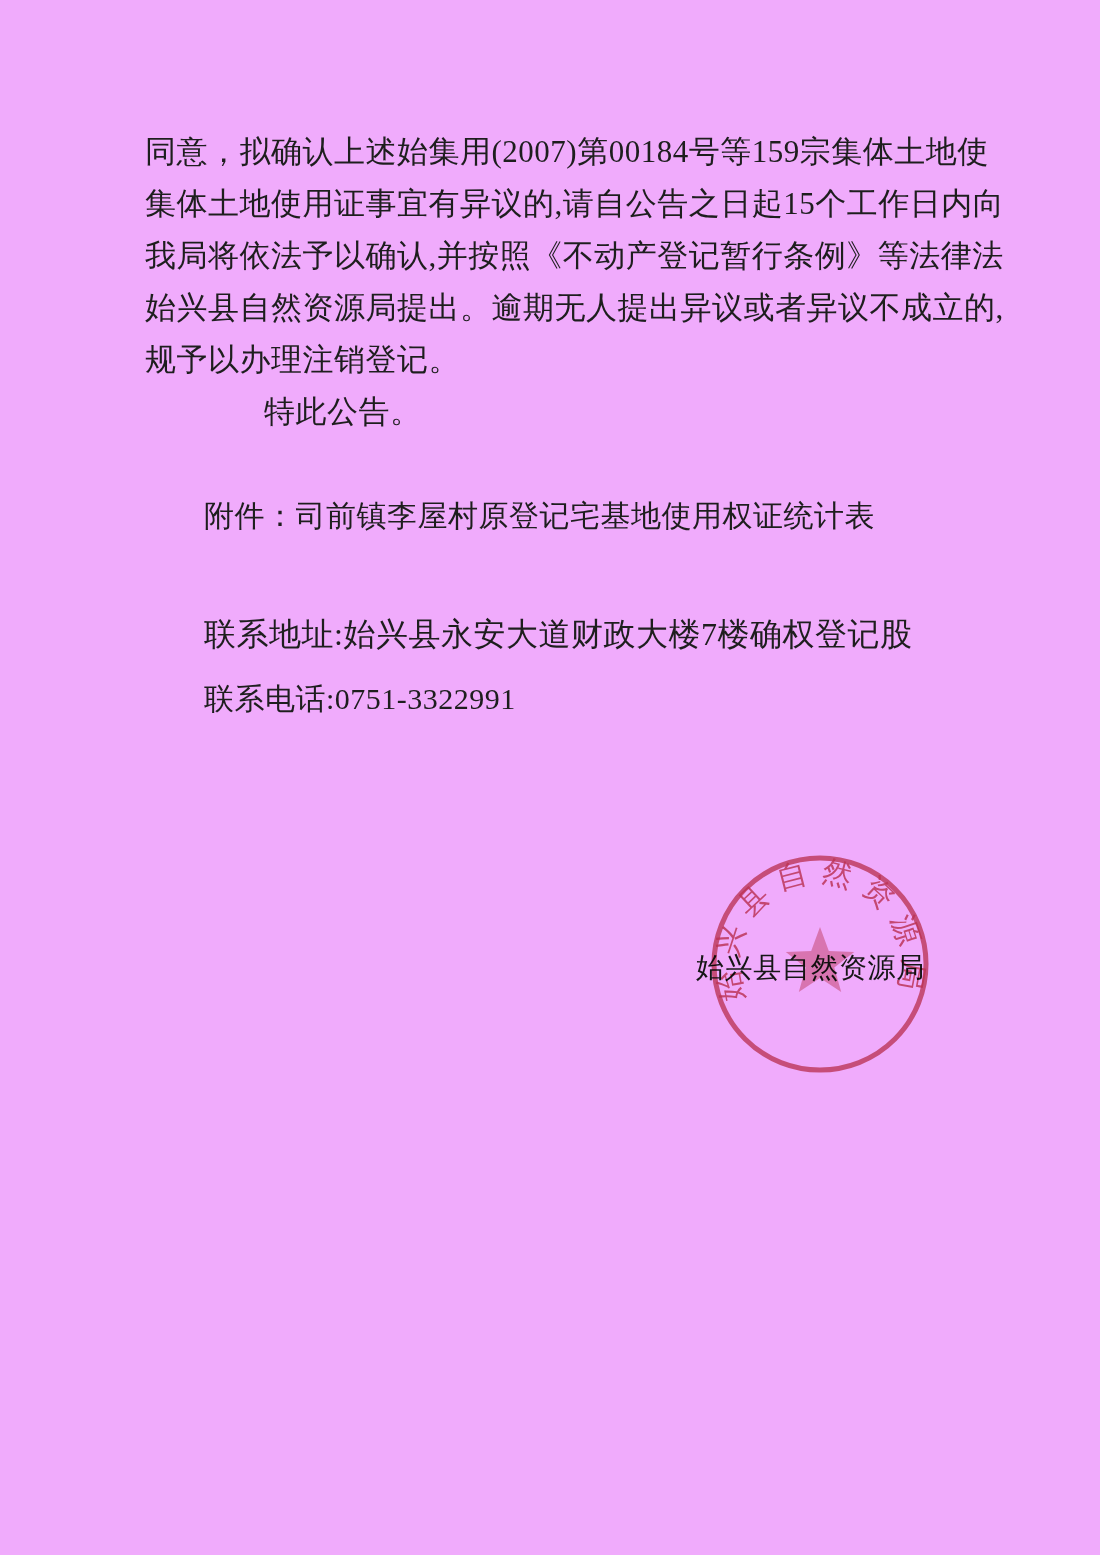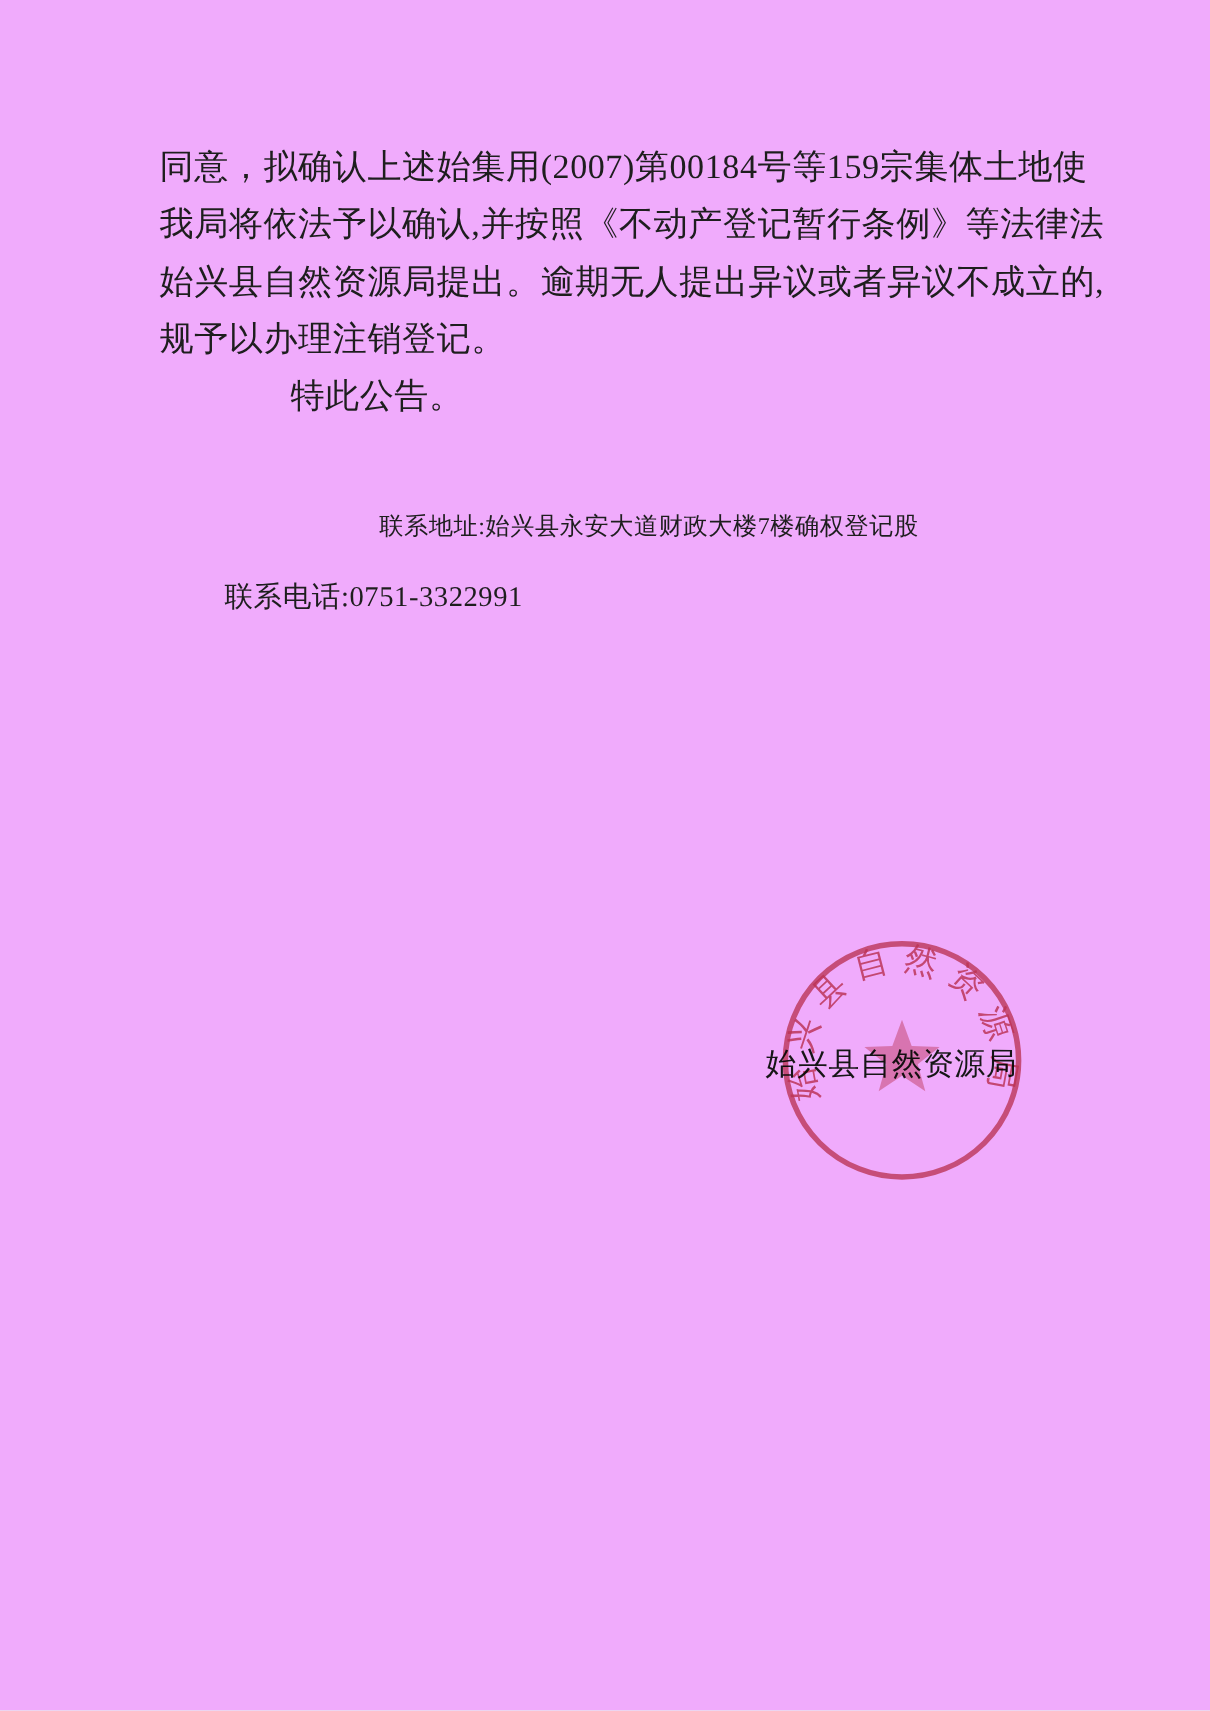--- a/index.html
+++ b/index.html
@@ -40,28 +40,27 @@
   }
   .attachment-line {
     margin-top: 52px;
     padding-left: 59px;
     font-size: 30px;
     line-height: 52px;
   }
   .contact-address-line {
     margin-top: 66px;
     padding-left: 59px;
-    font-size: 22px;
+    font-size: 32px;
     line-height: 52px;
-    text-align: center;
   }
   .contact-phone-line {
     margin-top: 13px;
     padding-left: 59px;
-    font-size: 26px;
+    font-size: 30px;
     line-height: 52px;
   }
   .issuer-line {
     position: absolute;
     left: 696px;
     top: 950px;
     font-size: 28px;
     line-height: 36px;
     letter-spacing: 0.6px;
     color: #161616;
@@ -92,24 +91,26 @@
     opacity: 0.82;
   }
 </style>
 </head>
 <body>
 
 <div class="page">
 
   <div class="body-text">
     <div class="body-line">同意，拟确认上述始集用(2007)第00184号等159宗集体土地使</div>
+    <div class="body-line">集体土地使用证事宜有异议的,请自公告之日起15个工作日内向</div>
     <div class="body-line">我局将依法予以确认,并按照《不动产登记暂行条例》等法律法</div>
     <div class="body-line">始兴县自然资源局提出。逾期无人提出异议或者异议不成立的,</div>
     <div class="body-line no-stretch">规予以办理注销登记。</div>
     <div class="closing-line">特此公告。</div>
+    <div class="attachment-line">附件：司前镇李屋村原登记宅基地使用权证统计表</div>
     <div class="contact-address-line">联系地址:始兴县永安大道财政大楼7楼确权登记股</div>
     <div class="contact-phone-line">联系电话:0751-3322991</div>
   </div>
 
   <div class="issuer-line">始兴县自然资源局</div>
 
   <svg class="seal-svg" viewBox="0 0 230 230" xmlns="http://www.w3.org/2000/svg">
     <circle cx="114" cy="113" r="106" fill="none" stroke="#c74a55" stroke-width="5" opacity="0.78"></circle>
     <polygon points="114,76 122.8,99.9 148.2,100.9 128.3,116.6 135.2,141.1 114,127 92.8,141.1 99.7,116.6 79.8,100.9 105.2,99.9" fill="#c74a55" opacity="0.45"></polygon>
     <path id="sealArc" d="M 43 154 A 82 82 0 1 1 185 154" fill="none"></path>

